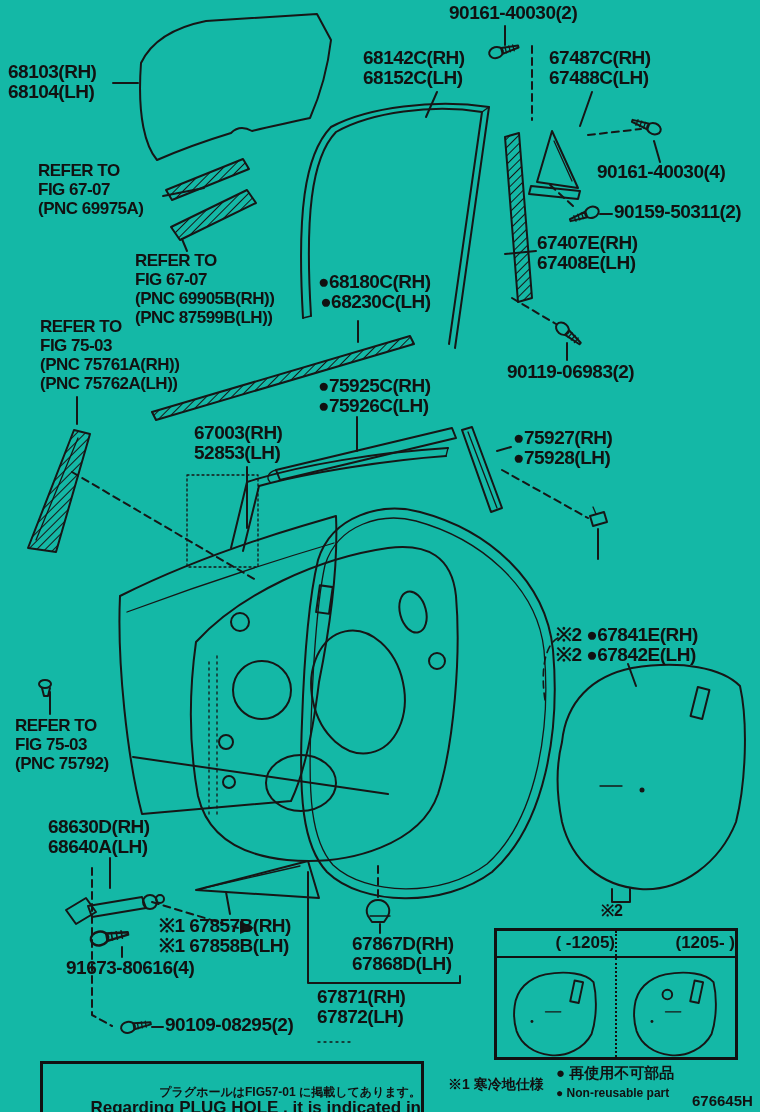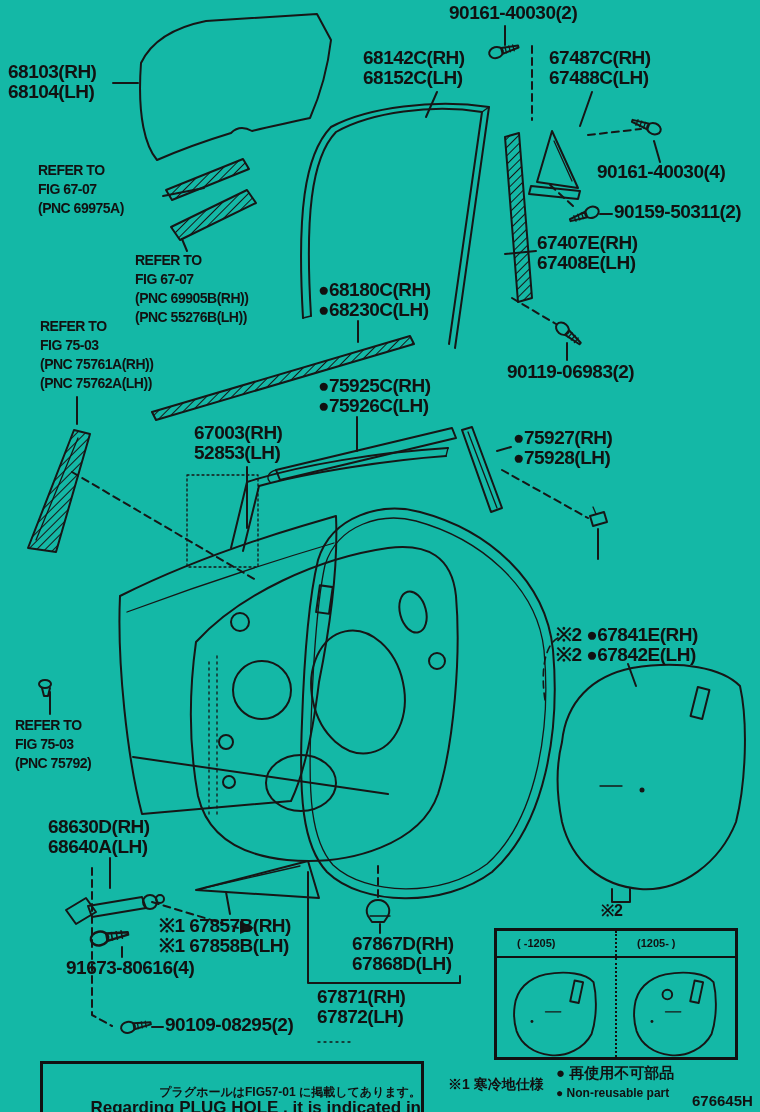--- a/index.html
+++ b/index.html
@@ -12,31 +12,31 @@
   .linework .hatched{fill:url(#hatch);}
   .linework .thin{stroke-width:1.3;}
   .linework .lead{stroke-width:1.6;}
   .linework .dash{stroke-dasharray:7 5;stroke-width:1.6;}
   .linework .dotl{stroke-dasharray:2 4;stroke-width:1.3;}
   .linework .dotr{stroke-dasharray:2 3;stroke-width:1.3;}
   .linework .solidfill{fill:#161616;stroke:none;}
   .lbl{position:absolute;font-weight:700;font-size:19px;line-height:20px;
        letter-spacing:-0.5px;white-space:nowrap;}
   .lbl span{display:block;}
-  .ref{font-size:14px;line-height:19px;}
+  .ref{font-size:17px;line-height:19px;}
   .small-mark{font-size:16px;}
   .notebox{position:absolute;left:40px;top:1061px;width:378px;height:54px;
            border:3px solid #111;text-align:right;padding-top:20px;box-sizing:content-box;}
   .notebox .jp{font-size:12px;font-weight:700;line-height:16px;}
   .notebox .en{font-size:17px;font-weight:700;line-height:16px;}
   .notebox .refer{font-size:17px;font-weight:700;line-height:20px;letter-spacing:-0.5px;}
   .vtable{position:absolute;left:494px;top:928px;width:244px;height:132px;
           border:3px solid #111;display:flex;flex-direction:column;box-sizing:border-box;}
   .vtable .hdr{display:flex;height:25px;border-bottom:2px solid #111;}
-  .vtable .hdr div{flex:1;text-align:left;font-weight:700;font-size:11px;line-height:24px;padding-left:20px;}
+  .vtable .hdr div{flex:1;text-align:right;font-weight:700;font-size:17px;line-height:24px;padding-left:20px;}
   .vtable .hdr div:first-child{border-right:2px dotted #111;}
   .vtable .cells{display:flex;flex:1;}
   .vtable .cells .cell{flex:1;position:relative;}
   .vtable .cells .cell:first-child{border-right:2px dotted #111;}
   .fnote{position:absolute;font-weight:700;white-space:nowrap;}
 </style>
 </head>
 <body>
 
 <div class="stage">
@@ -245,23 +245,23 @@
       <span>90159-50311(2)</span>
     </div>
   <div class="lbl" style="left:537px;top:233px;">
       <span>67407E(RH)</span>
       <span>67408E(LH)</span>
     </div>
   <div class="lbl ref" style="left:135px;top:251px;">
       <span>REFER TO</span>
       <span>FIG 67-07</span>
       <span>(PNC 69905B(RH))</span>
-      <span>(PNC 55276B(LH))</span>
-    </div>
-  <div class="lbl" style="left:318px;top:280px;">
+      <span>(PNC 87599B(LH))</span>
+    </div>
+  <div class="lbl" style="left:318px;top:272px;text-align:right;">
       <span>●68180C(RH)</span>
       <span>●68230C(LH)</span>
     </div>
   <div class="lbl ref" style="left:40px;top:317px;">
       <span>REFER TO</span>
       <span>FIG 75-03</span>
       <span>(PNC 75761A(RH))</span>
       <span>(PNC 75762A(LH))</span>
     </div>
   <div class="lbl" style="left:507px;top:362px;">

